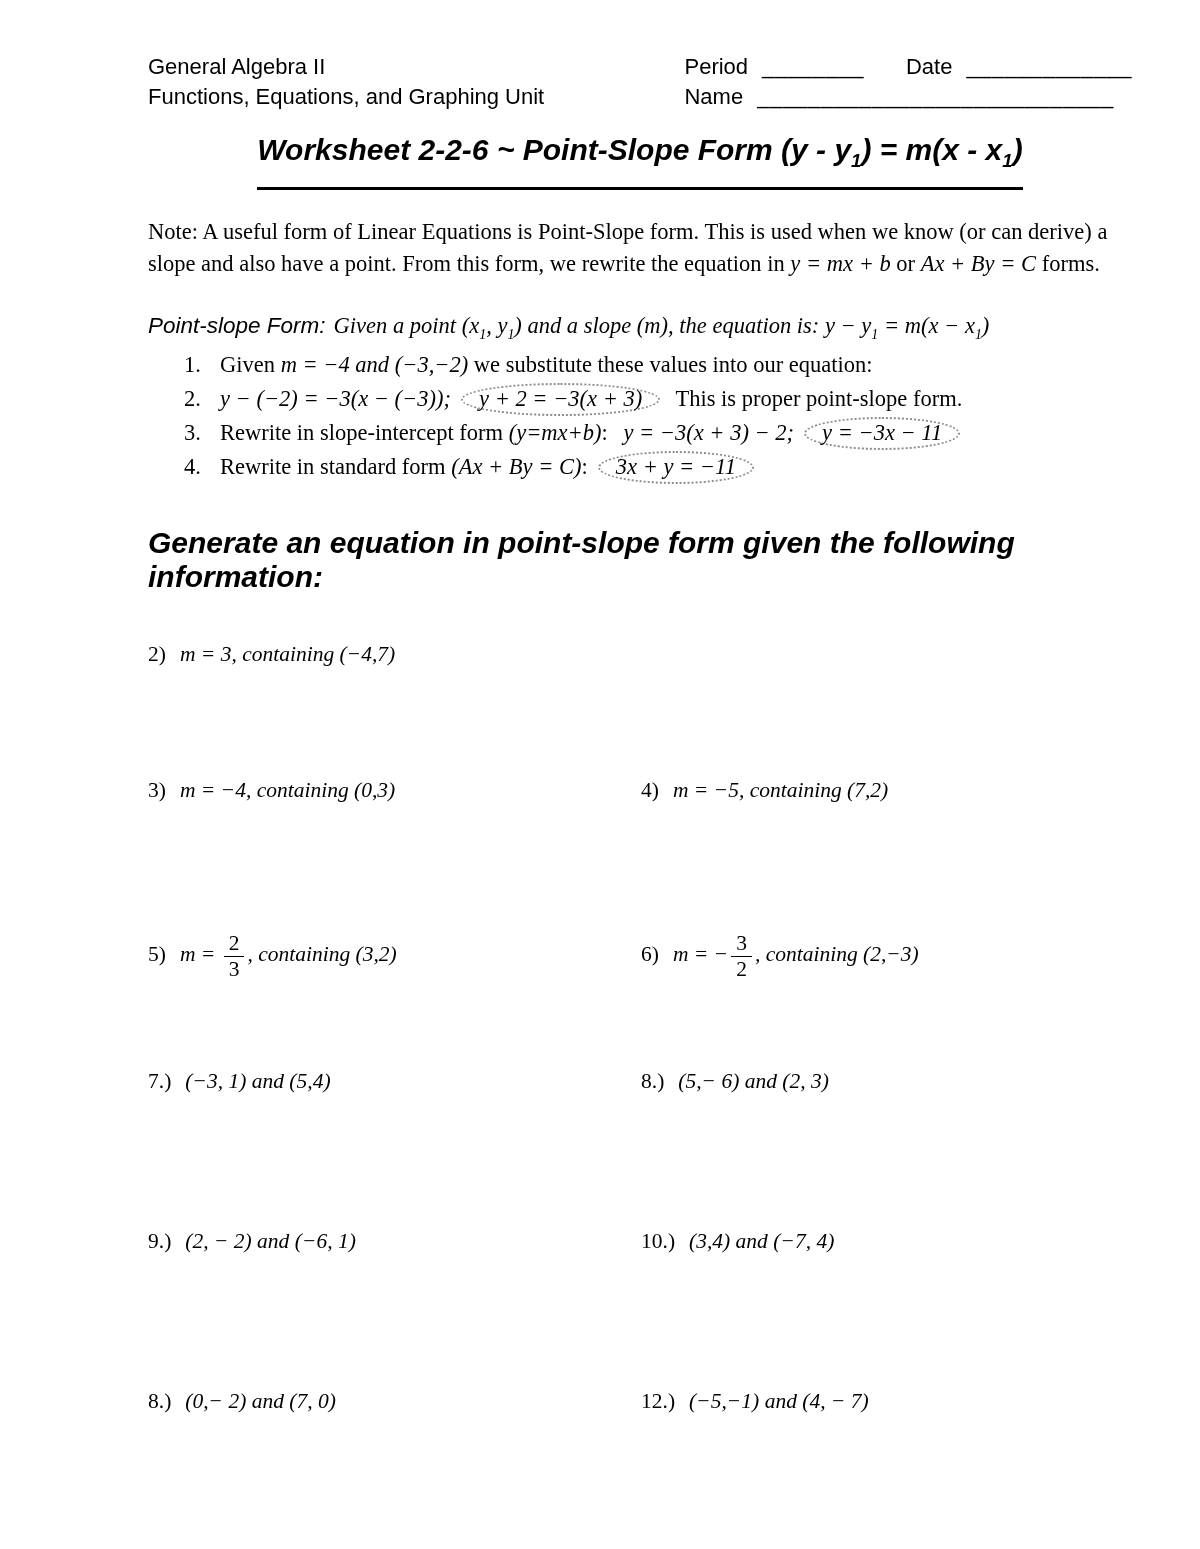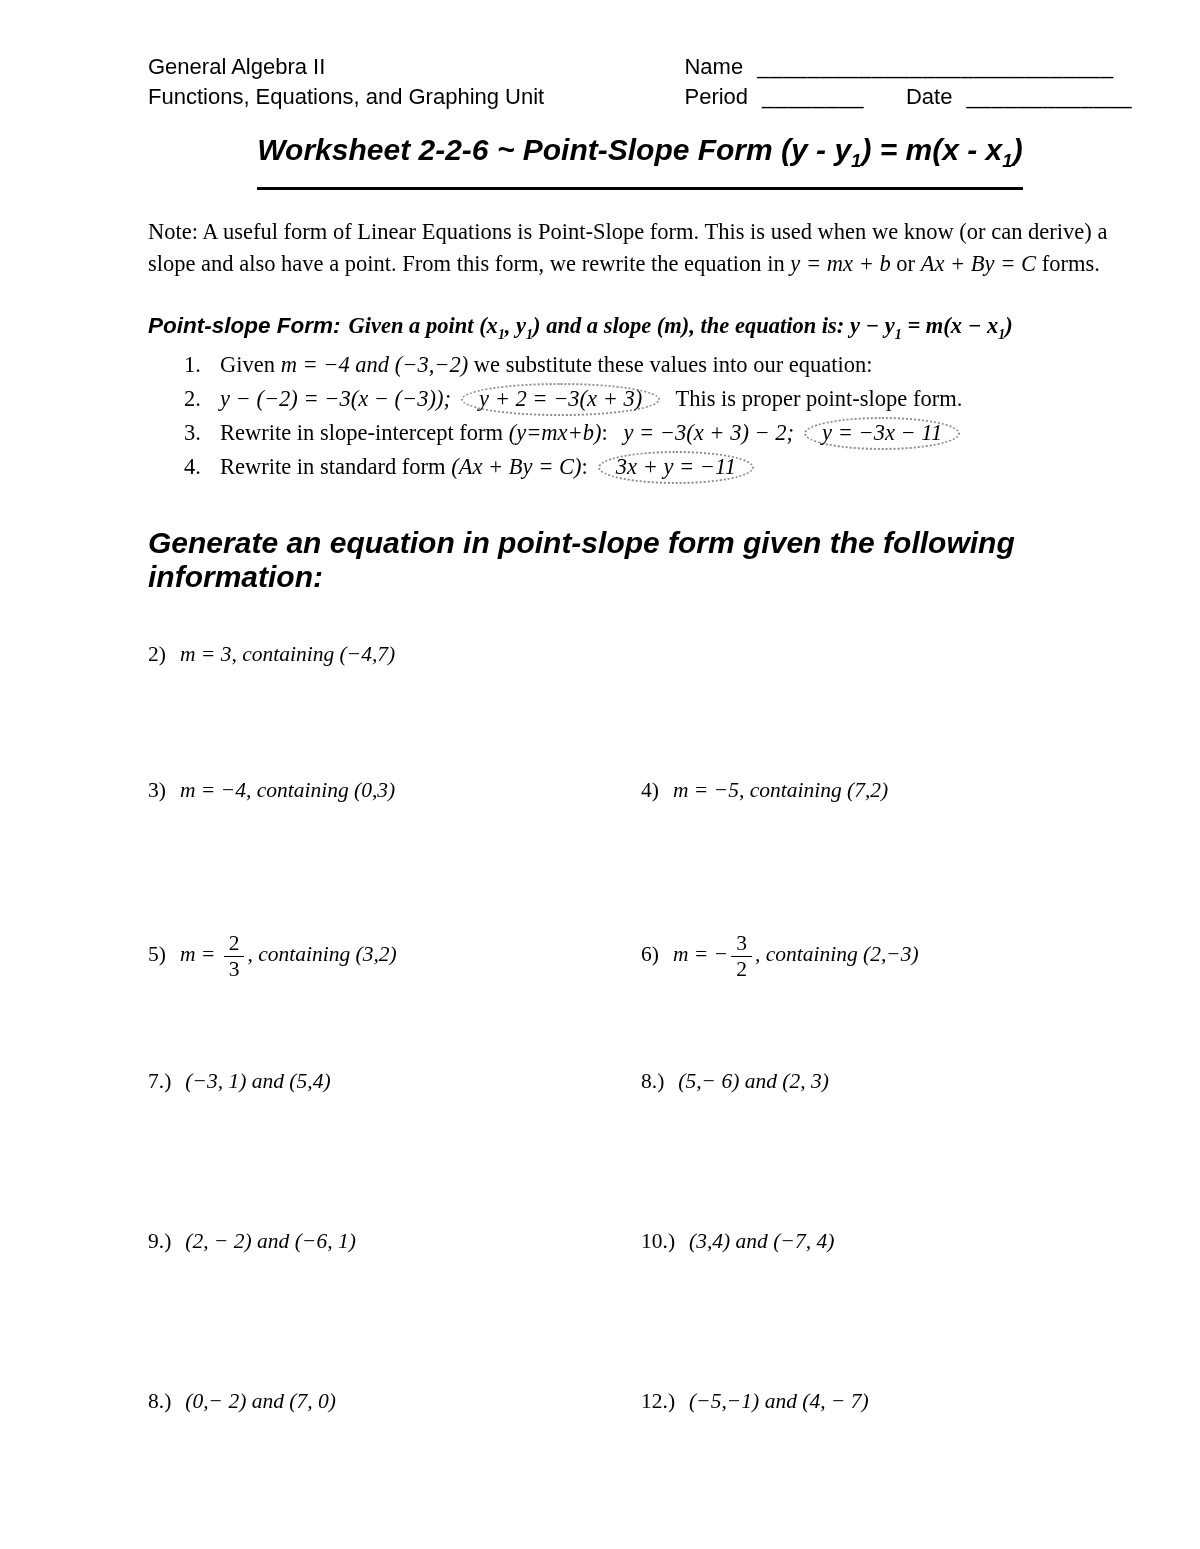--- a/index.html
+++ b/index.html
@@ -62,25 +62,25 @@
   .m { font-style: italic; }
 
   
   .ps {
     margin-top: 32px;
     font-size: 22.5px;
     line-height: 1.35;
   }
   .ps-label {
     font-family: "Liberation Sans", sans-serif;
-    font-weight: bold;
+    font-weight: normal;
     font-style: italic;
     margin-right: 8px;
   }
-  .ps-body { font-style: italic; font-weight: bold; }
+  .ps-body { font-style: italic; }
 
   
   .steps { margin-top: 6px; font-size: 22.5px; }
   .step {
     display: flex;
     margin-left: 36px;
     line-height: 34px;
     align-items: baseline;
   }
   .step-num {
@@ -142,24 +142,24 @@
 
 <div class="page">
 
   <div class="hdr">
     <div class="hdr-left">
       <div class="hdr-line">General Algebra II</div>
       <div class="hdr-line">Functions, Equations, and Graphing Unit</div>
     </div>
     <div class="hdr-right">
       <div class="hdr-line">
+        <span>Period</span><span class="lbl-gap"></span><span class="blank">________</span><span class="date-gap"></span><span>Date</span><span class="lbl-gap"></span><span class="blank">_____________</span>
+      </div>
+      <div class="hdr-line">
         <span>Name</span><span class="lbl-gap"></span><span class="blank">____________________________</span>
-      </div>
-      <div class="hdr-line">
-        <span>Period</span><span class="lbl-gap"></span><span class="blank">________</span><span class="date-gap"></span><span>Date</span><span class="lbl-gap"></span><span class="blank">_____________</span>
       </div>
     </div>
   </div>
 
   <div class="title-wrap">
     <span class="title-text"><span>Worksheet 2-2-6 ~ Point-Slope Form (y - y</span><sub>1</sub><span>) = m(x - x</span><sub>1</sub><span>)</span></span>
   </div>
 
   <div class="note"><span>Note: A useful form of Linear Equations is Point-Slope form. This is used when we know (or can derive) a slope and also have a point. From this form, we rewrite the equation in </span><span class="m">y = mx + b</span><span> or </span><span class="m">Ax + By = C</span><span> forms.</span></div>
 

